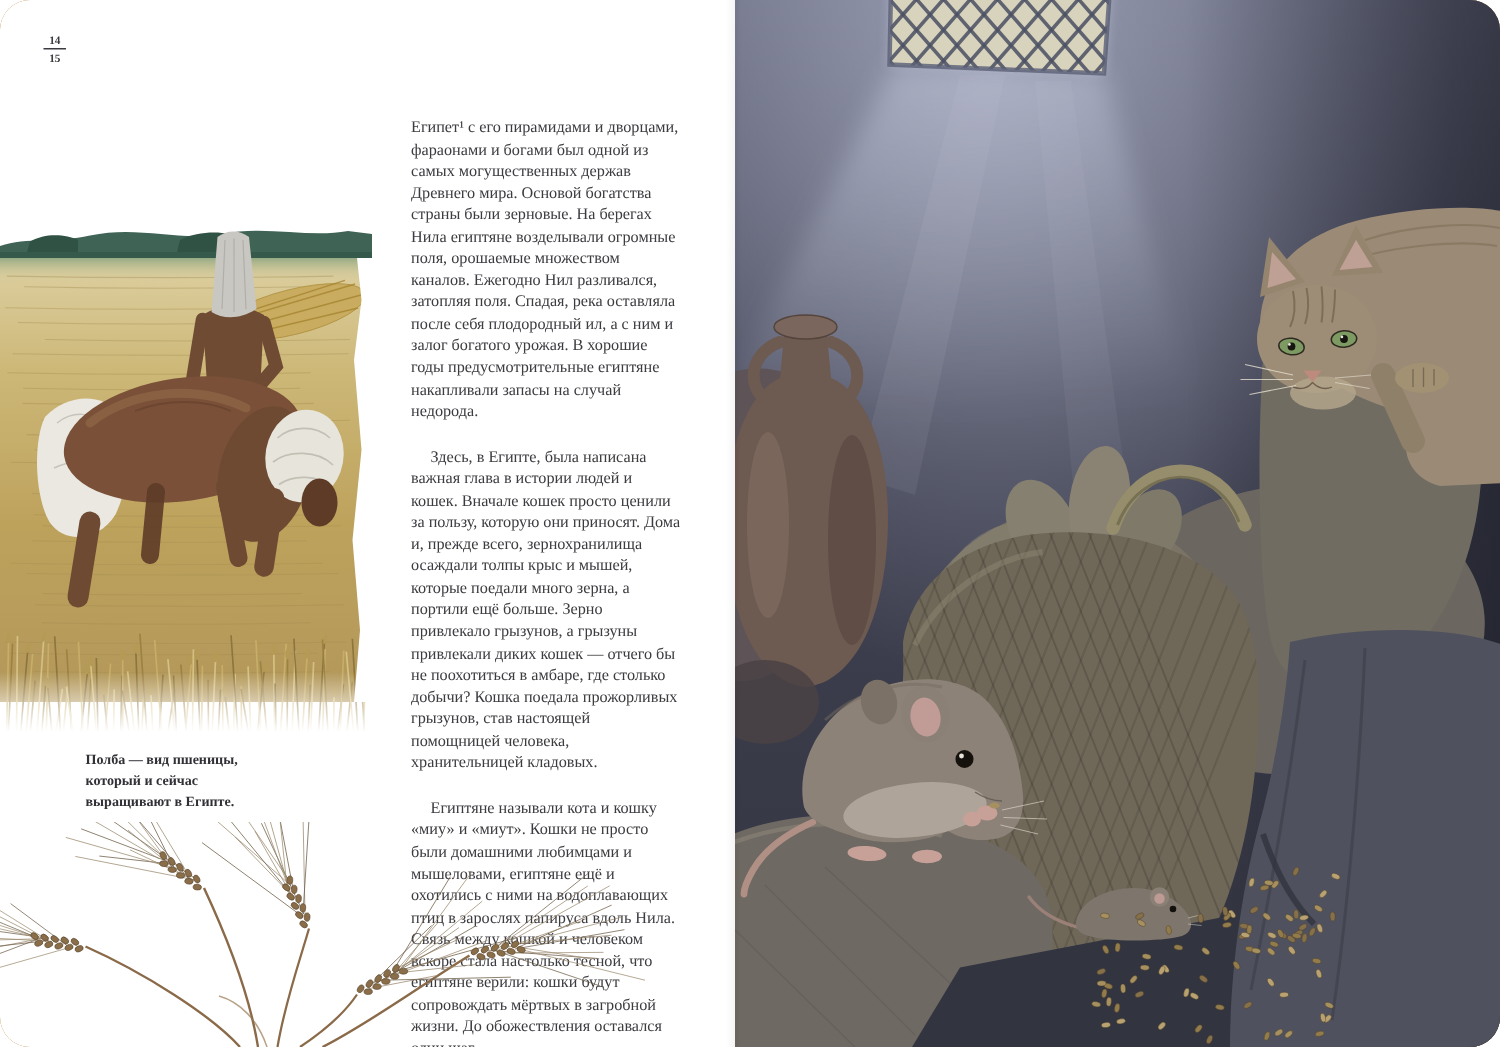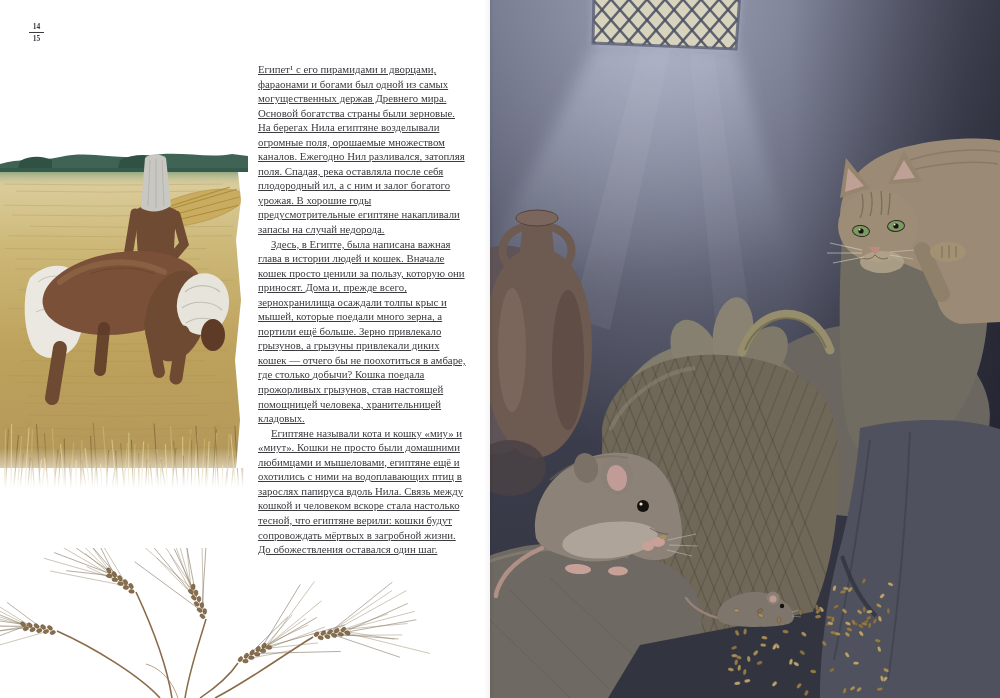--- a/index.html
+++ b/index.html
@@ -1,37 +1,37 @@
 <!DOCTYPE html>
 <html><head>
 <meta charset="utf-8">
 <style>
   html,body{margin:0;padding:0;background:#ffffff;}
   .spread{
     position:relative;width:1000px;height:698px;background:#a16207;
     font-family:"Liberation Serif","DejaVu Serif",serif;
-    overflow:hidden;border-radius:0;
+    overflow:hidden;border-radius:20px;
   }
   
   .left-page{position:absolute;left:0;top:0;width:490px;height:698px;background:#fff;}
   .folio{
     position:absolute;left:29px;top:22px;width:15px;text-align:center;
     font-size:7.5px;font-weight:bold;color:#3a3a40;line-height:1.25;
   }
   .folio .num-top{display:block;border-bottom:1px solid #3a3a40;padding-bottom:1px;}
   .folio .num-bottom{display:block;padding-top:1px;}
   .title{
     position:absolute;left:62px;top:26px;width:420px;
     font-size:22.5px;letter-spacing:.2px;color:#26262b;font-weight:normal;
   }
   .body-col{
     position:absolute;left:258px;top:62px;width:212px;
     font-size:10.8px;line-height:14.55px;color:#3b3b40;text-align:left;
   }
-  .body-col p{margin:0;text-decoration:underline;}
+  .body-col p{margin:16px;}
   .body-col p + p{text-indent:13px;}
   .caption{
     position:absolute;left:57px;top:500px;width:122px;
     font-size:9.4px;line-height:14.2px;font-weight:bold;color:#303036;
   }
   .footnote{
     position:absolute;left:258px;top:532px;width:205px;
     border-top:1px solid #9a9aa0;border-bottom:1px solid #9a9aa0;
     padding:5px 0 6px 0;
     font-size:8.8px;line-height:12.5px;font-style:italic;color:#4c4c52;
@@ -249,20 +249,21 @@
           <line x1="235.6926093087459" y1="428" x2="230.84055115118827" y2="374.4945440542069" stroke="#d9c588" stroke-width="1.1" opacity="0.9"></line>
           <line x1="238.49343349218978" y1="428" x2="234.91567622238543" y2="365.78970649209805" stroke="#8a7239" stroke-width="1.1" opacity="0.9"></line>
           <line x1="242.27811312501362" y1="428" x2="244.3370204240833" y2="367.058588210959" stroke="#c9b06a" stroke-width="1.1" opacity="0.9"></line>
           <ellipse cx="244.3370204240833" cy="367.058588210959" rx="1.6" ry="3.6" fill="#b59a55" transform="rotate(8.235629196278751 244.3370204240833 367.058588210959)"></ellipse>
           <line x1="242.9443825527327" y1="428" x2="240.60319317017309" y2="388.9724001380382" stroke="#9a7f42" stroke-width="1.1" opacity="0.9"></line>
         </g>
       <rect x="0" y="388" width="248" height="40" fill="url(#fadeW)"></rect>
       <polygon points="238,112 248,112 248,408 236,408 240,360 235,300 241,240 236,180 241,140" fill="#ffffff"></polygon>
     </svg>
 
+    <div class="caption">Полба — вид пшеницы, который и сейчас выращивают в Египте.</div>
 
     <div class="body-col">
       <p>Египет¹ с его пирамидами и дворцами, фараонами и богами был одной из самых могущественных держав Древнего мира. Основой богатства страны были зерновые. На берегах Нила египтяне возделывали огромные поля, орошаемые множеством каналов. Ежегодно Нил разливался, затопляя поля. Спадая, река оставляла после себя плодородный ил, а с ним и залог богатого урожая. В хорошие годы предусмотрительные египтяне накапливали запасы на случай недорода.</p>
       <p>Здесь, в Египте, была написана важная глава в истории людей и кошек. Вначале кошек просто ценили за пользу, которую они приносят. Дома и, прежде всего, зернохранилища осаждали толпы крыс и мышей, которые поедали много зерна, а портили ещё больше. Зерно привлекало грызунов, а грызуны привлекали диких кошек — отчего бы не поохотиться в амбаре, где столько добычи? Кошка поедала прожорливых грызунов, став настоящей помощницей человека, хранительницей кладовых.</p>
       <p>Египтяне называли кота и кошку «миу» и «миут». Кошки не просто были домашними любимцами и мышеловами, египтяне ещё и охотились с ними на водоплавающих птиц в зарослях папируса вдоль Нила. Связь между кошкой и человеком вскоре стала настолько тесной, что египтяне верили: кошки будут сопровождать мёртвых в загробной жизни. До обожествления оставался один шаг.</p>
     </div>
 
 
     <svg class="spelt-art" width="480" height="150" viewBox="0 0 480 150">
       <g id="stalks">

